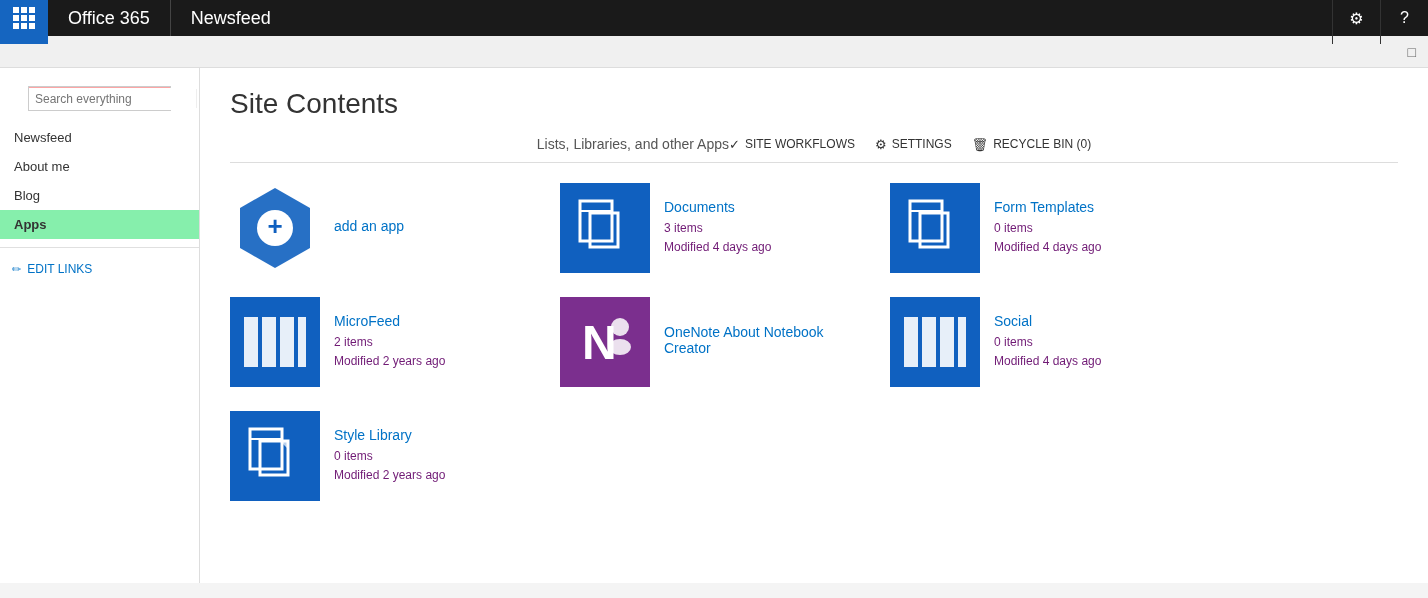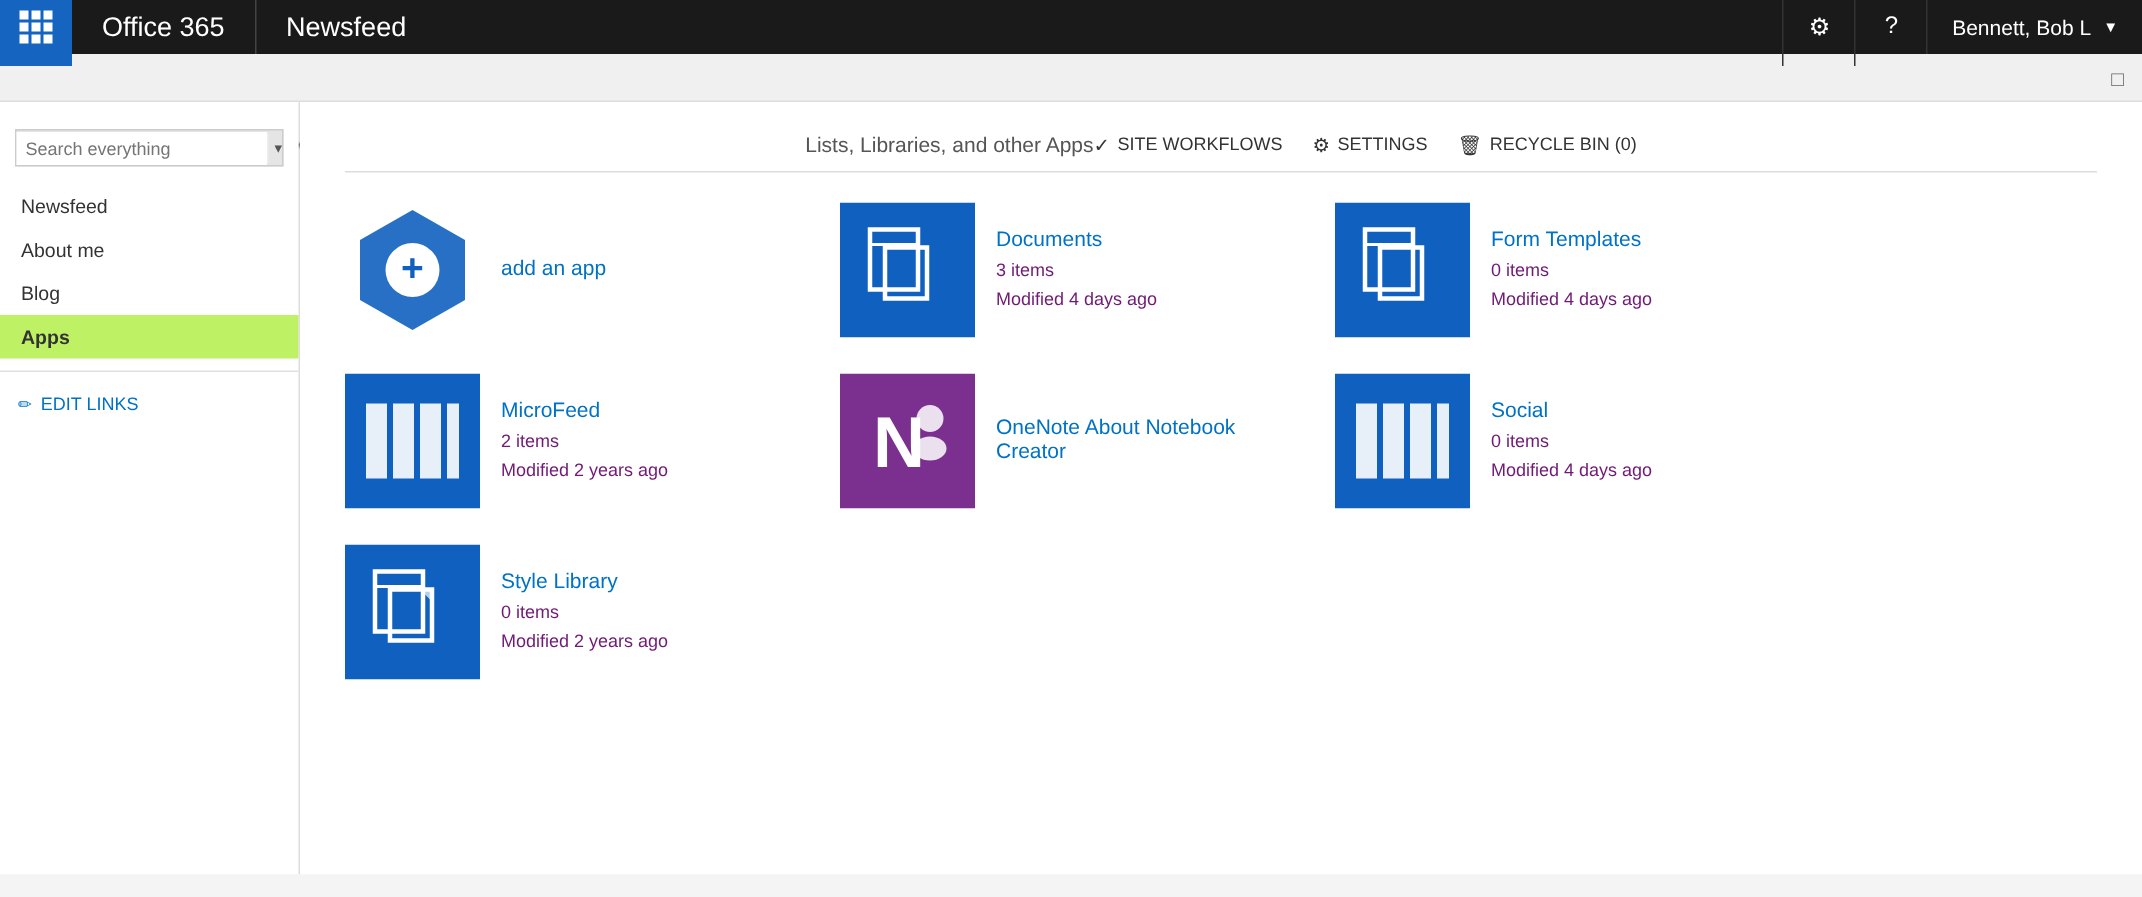--- a/index.html
+++ b/index.html
@@ -101,25 +101,25 @@
 
     
     .sidebar {
       width: 200px;
       background: #fff;
       border-right: 1px solid #ddd;
       padding-top: 10px;
       flex-shrink: 0;
     }
     .search-bar {
-      margin: 8px 10px;
+      margin: 8px 28px;
       display: flex;
       align-items: center;
       border: 1px solid #ccc;
-      background: #e5e5e5;
+      background: #fca5a5;
     }
     .search-input {
       border: none;
       outline: none;
       font-size: 12px;
       padding: 4px 6px;
       flex: 1;
       color: #555;
     }
     .search-dropdown {
@@ -138,21 +138,21 @@
     .sidebar-nav {
       margin-top: 12px;
     }
     .sidebar-item {
       padding: 7px 14px;
       font-size: 13px;
       color: #333;
       cursor: pointer;
     }
     .sidebar-item.active {
-      background: #bef264;
+      background: #86efac;
       font-weight: 600;
     }
     .sidebar-divider {
       border-top: 1px solid #e0e0e0;
       margin: 8px 0;
     }
     .sidebar-edit-links {
       padding: 6px 12px;
       font-size: 12px;
       color: #0072c6;
@@ -276,24 +276,20 @@
   </div>
   <div class="nav-title">
     <span>Office 365</span>
   </div>
   <div class="nav-section">
     <span>Newsfeed</span>
   </div>
   <div class="nav-right">
     <div class="nav-icon-btn" title="Settings">⚙</div>
     <div class="nav-icon-btn" title="Help">?</div>
-    <div class="nav-user">
-      <span>Bennett, Bob L</span>
-      <span class="chevron">▼</span>
-    </div>
   </div>
 </nav>
 
 <div class="sub-nav">
   <div class="sub-nav-icon">□</div>
 </div>
 
 <div class="layout">
 
   <aside class="sidebar">
@@ -317,20 +313,21 @@
       </div>
     </nav>
     <div class="sidebar-divider"></div>
     <div class="sidebar-edit-links">
       <span style="font-size:11px;">✏</span>
       <span>EDIT LINKS</span>
     </div>
   </aside>
 
   <main class="main-content">
+    <h1 class="page-title">Site Contents</h1>
 
     <div class="section-header">
       <span class="section-label">Lists, Libraries, and other Apps</span>
       <div class="section-actions">
         <div class="action-link">
           <span style="font-size:13px;">✓</span>
           <span>SITE WORKFLOWS</span>
         </div>
         <div class="action-link">
           <span style="font-size:13px;">⚙</span>

